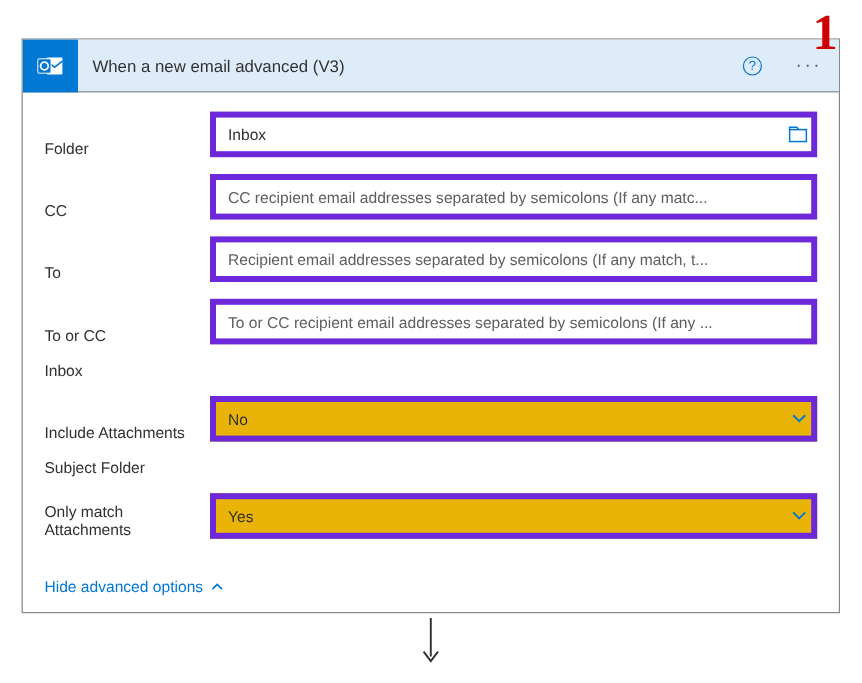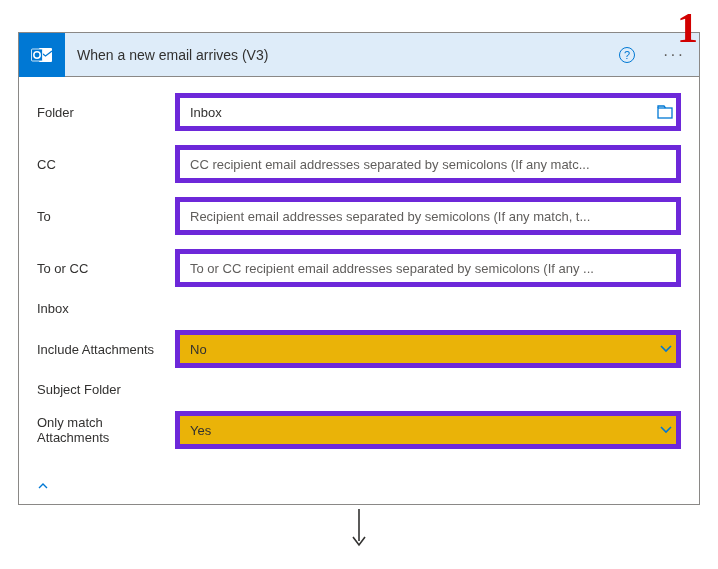--- a/index.html
+++ b/index.html
@@ -5,21 +5,21 @@
     * { box-sizing: border-box; margin: 0; padding: 0; }
     body { font-family: "Segoe UI", Tahoma, sans-serif; font-size: 13px; color: #323130; background: #ffffff; width: 718px; }
     .annotation-1 { position: absolute; top: 4px; right: 20px; color: #d10000; font-size: 42px; font-weight: 600; font-family: "Comic Sans MS", cursive; }
     .trigger-card { margin: 32px 18px 0 18px; border: 1px solid #8a8886; background: #fff; }
     .trigger-header { display: flex; align-items: center; background: #deecf9; border-bottom: 1px solid #8a8886; height: 44px; }
     .trigger-icon-box { width: 46px; height: 44px; background: #0078d4; display: flex; align-items: center; justify-content: center; }
     .trigger-title { flex: 1; padding-left: 12px; font-size: 14px; color: #323130; }
     .help-icon { width: 16px; height: 16px; border: 1px solid #0078d4; border-radius: 50%; color: #0078d4; font-size: 11px; display: flex; align-items: center; justify-content: center; margin-right: 14px; }
     .more-btn { font-size: 16px; color: #605e5c; letter-spacing: 2px; padding: 0 14px; cursor: pointer; }
     .trigger-body { padding: 16px 18px 12px 18px; }
-    .field-row { display: flex; align-items: center; margin-bottom: 14px; }
+    .field-row { display: flex; align-items: flex-end; margin-bottom: 14px; }
     .field-label { width: 138px; font-size: 13px; color: #323130; }
     .field-input-wrap { flex: 1; position: relative; }
     .field-input { width: 100%; height: 38px; border: 5px solid #6d28d9; padding: 0 30px 0 10px; font-size: 13px; color: #323130; font-family: inherit; background: #fff; }
     .field-input::placeholder { color: #605e5c; }
     .right-icon { position: absolute; right: 8px; top: 50%; transform: translateY(-50%); display: flex; align-items: center; }
     .chevron-down { color: #0078d4; }
     .folder-ic { color: #0078d4; }
     .hide-advanced { color: #0078d4; font-size: 13px; padding: 6px 18px 14px 18px; cursor: pointer; display: flex; align-items: center; gap: 6px; }
     .arrow-connector { display: flex; justify-content: center; padding: 4px 0 2px 0; }
     .select-row .field-input { background: #eab308; cursor: pointer; }
@@ -33,21 +33,21 @@
 <div class="trigger-card">
   <div class="trigger-header">
     <div class="trigger-icon-box">
       <svg width="24" height="24" viewBox="0 0 24 24">
         <rect x="9" y="5" width="13" height="14" fill="#ffffff" rx="1"></rect>
         <path d="M9 8 L15.5 13 L22 8" stroke="#0078d4" stroke-width="1.3" fill="none"></path>
         <rect x="1.5" y="6" width="11" height="12" rx="1" fill="#0078d4" stroke="#ffffff" stroke-width="0.8"></rect>
         <circle cx="7" cy="12" r="3.2" fill="none" stroke="#ffffff" stroke-width="1.5"></circle>
       </svg>
     </div>
-    <div class="trigger-title">When a new email arrives (V3)</div>
+    <div class="trigger-title">When a new email advanced (V3)</div>
     <div class="help-icon">?</div>
     <div class="more-btn">···</div>
   </div>
 
   <div class="trigger-body">
 
     <div class="field-row">
       <div class="field-label">Folder</div>
       <div class="field-input-wrap">
         <input type="text" class="field-input" value="Inbox" style="">
@@ -110,20 +110,21 @@
           <svg width="14" height="10" viewBox="0 0 14 10">
               <path d="M2 2 L7 7 L12 2" fill="none" stroke="#0078d4" stroke-width="1.6"></path>
             </svg>
         </span>
       </div>
     </div>
 
   </div>
 
   <div class="hide-advanced">
+    <span>Hide advanced options</span>
     <span>
       <svg width="12" height="9" viewBox="0 0 12 9">
           <path d="M2 7 L6 3 L10 7" fill="none" stroke="#0078d4" stroke-width="1.4"></path>
         </svg>
     </span>
   </div>
 </div>
 
 <div class="arrow-connector">
   <svg width="20" height="40" viewBox="0 0 20 40">

